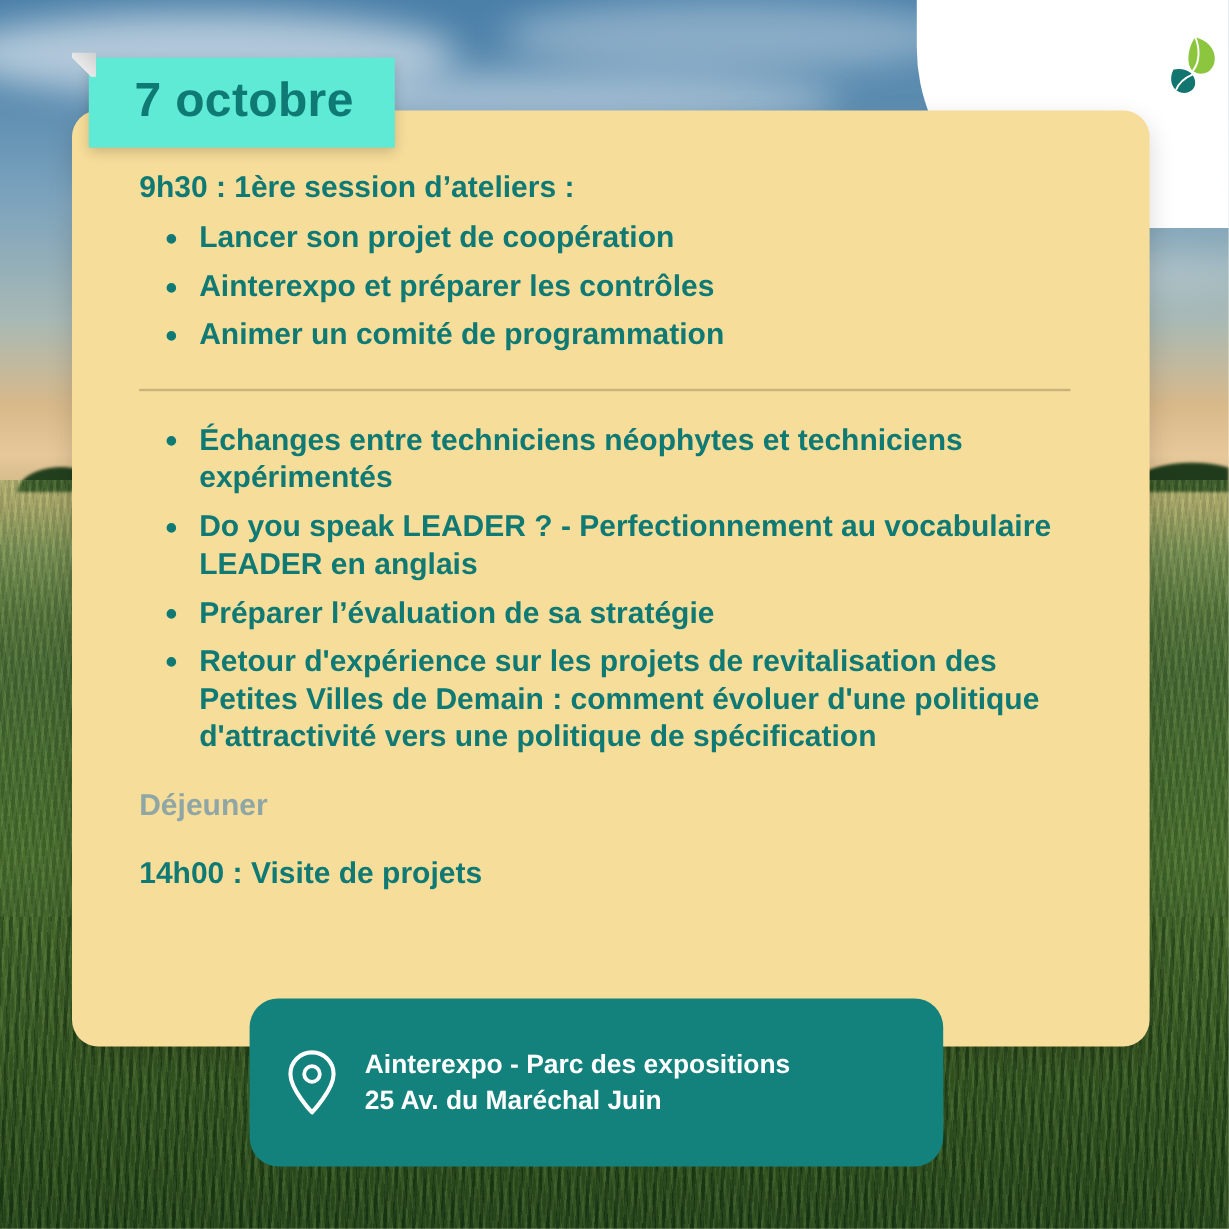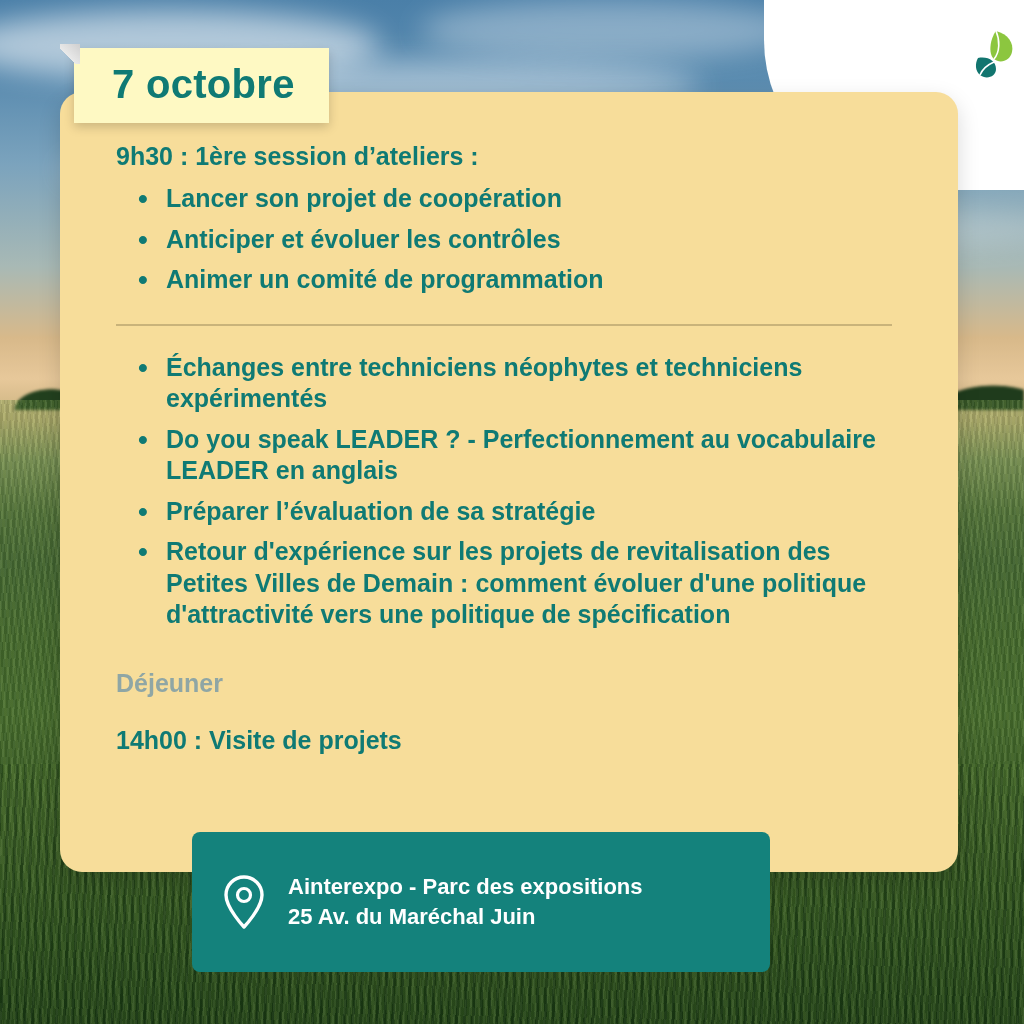--- a/index.html
+++ b/index.html
@@ -100,21 +100,21 @@
   .logo-text { line-height: 1.0; }
   .logo-text .l1, .logo-text .l2 {
     font-size: 27px; font-weight: 700; color: #12756f; letter-spacing: .5px;
   }
   .logo-text .l3 {
     margin-top: 6px; font-size: 13px; color: #12756f; letter-spacing: .6px;
   }
   
   .ribbon {
     position: absolute; left: 74px; top: 48px;
-    background: #fef9c3;
+    background: #5eead4;
     padding: 14px 34px 16px 38px;
     box-shadow: 0 4px 10px rgba(0,0,0,.18);
     z-index: 4;
   }
   .ribbon .date {
     font-size: 40px; font-weight: 700; color: #0f7a74; letter-spacing: .3px;
   }
   .ribbon-fold {
     position: absolute; left: 60px; top: 44px;
     width: 20px; height: 20px;
@@ -150,34 +150,34 @@
   ul.items li::before {
     content: "\2022";
     position: absolute; left: 4px; top: -2px;
     font-size: 28px; color: #0f7a74;
   }
   .divider {
     height: 2px; background: #c9b37a;
     margin: 28px 10px 26px 0;
   }
   .lunch {
-    margin-top: 38px;
+    margin-top: 26px;
     font-size: 25px; font-weight: 700; color: #8fa6a5;
   }
   .visit {
     margin-top: 28px;
     font-size: 25px; font-weight: 700; color: #0f7a74;
   }
   
   .address {
     position: absolute;
-    left: 192px; top: 832px;
+    left: 208px; top: 832px;
     width: 578px; height: 140px;
     background: #14827c;
-    border-radius: 8px;
+    border-radius: 24px;
     display: flex; align-items: center;
     padding: 0 30px;
     z-index: 5;
   }
   .pin { width: 44px; height: 56px; flex: none; margin-right: 22px; }
   .addr-lines { color: #ffffff; }
   .addr-lines div {
     font-size: 22px; font-weight: 700; line-height: 1.35;
   }
 </style>
@@ -208,21 +208,21 @@
         <path d="M22 34 C15 37 10 42 8 47" fill="none" stroke="#ffffff" stroke-width="1.6"></path>
       </svg>
     </div>
   </div>
 
   <div class="card">
 
     <div class="sess-title">9h30 : 1ère session d’ateliers :</div>
     <ul class="items">
       <li>Lancer son projet de coopération</li>
-      <li>Anticiper et évoluer les contrôles</li>
+      <li>Ainterexpo et préparer les contrôles</li>
       <li>Animer un comité de programmation</li>
     </ul>
 
     <div class="divider"></div>
 
     <ul class="items">
       <li>Échanges entre techniciens néophytes et techniciens expérimentés</li>
       <li>Do you speak LEADER ? - Perfectionnement au vocabulaire LEADER en anglais</li>
       <li>Préparer l’évaluation de sa stratégie</li>
       <li>Retour d'expérience sur les projets de revitalisation des Petites Villes de Demain : comment évoluer d'une politique d'attractivité vers une politique de spécification</li>

